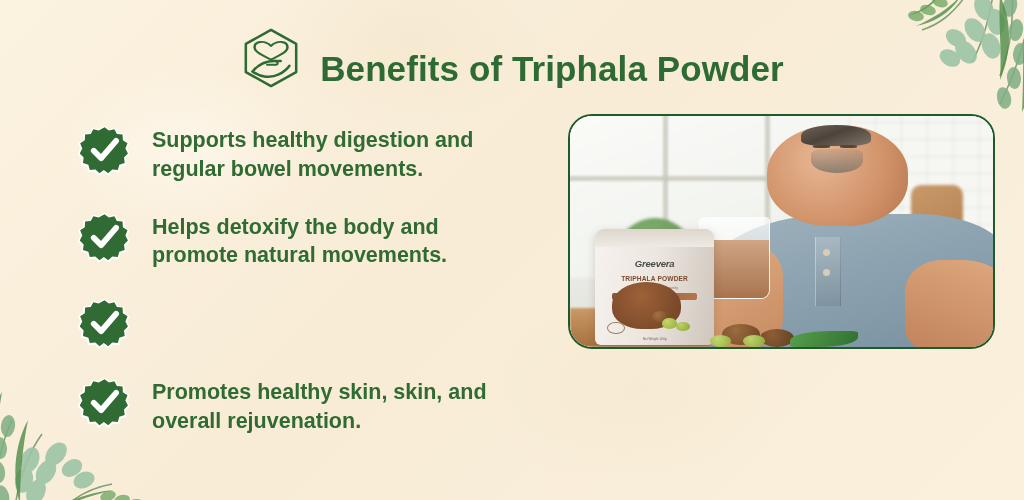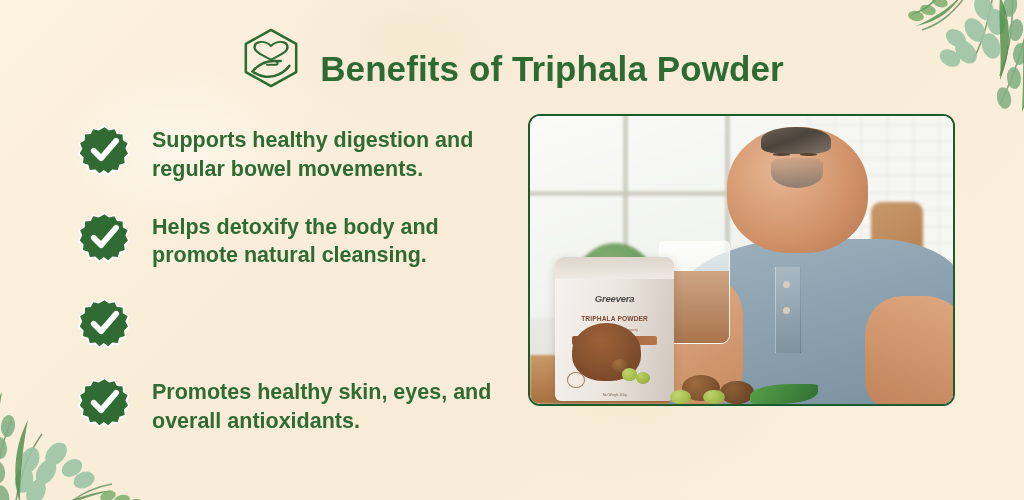--- a/index.html
+++ b/index.html
@@ -61,24 +61,24 @@
     font-size:21.5px;
     font-weight:bold;
     line-height:1.34;
     color:#2f6b33;
     max-width:340px;
   }
 
   
   .photo-card {
     position:absolute;
-    left:528px; top:114px;
-    width:427px; height:292px;
+    left:568px; top:114px;
+    width:427px; height:235px;
     border:2.5px solid #1f5a2c;
-    border-radius:12px;
+    border-radius:24px;
     overflow:hidden;
     background:#eef1ee;
   }
   .photo-scene { position:absolute; inset:0; }
 
   
   .kitchen {
     position:absolute; inset:0;
     background:
       linear-gradient(180deg,#f3f4f1 0%,#eceee9 55%,#e2e1da 100%);
@@ -355,38 +355,38 @@
       </svg>
       <div class="benefit-text">Supports healthy digestion and regular bowel movements.</div>
     </div>
 
     <div class="benefit-item">
       <svg class="check-badge" viewBox="0 0 64 64">
         <path d="M32 2.5 38 7.2 45.2 5.2 48.7 11.8 56.2 12.6 56.6 20.1 62.8 24.3 59.9 31.2 63.4 37.8 58.2 43.2 59.1 50.7 51.9 52.9 49.9 60.1 42.5 59.3 37 64.4 31.1 60 25.2 64.4 19.7 59.3 12.3 60.1 10.3 52.9 3.1 50.7 4 43.2 -1.2 37.8 2.3 31.2 -0.6 24.3 5.6 20.1 6 12.6 13.5 11.8 17 5.2 24.2 7.2Z" fill="#ffffff" transform="translate(0.6,0.6) scale(0.98)"></path>
         <path d="M32 5 37.4 9.2 43.9 7.4 47 13.3 53.8 14 54.2 20.8 59.8 24.6 57.2 30.8 60.3 36.8 55.6 41.6 56.4 48.4 49.9 50.4 48.1 56.9 41.4 56.2 36.5 60.8 31.2 56.8 25.9 60.8 21 56.2 14.3 56.9 12.5 50.4 6 48.4 6.8 41.6 2.1 36.8 5.2 30.8 2.6 24.6 8.2 20.8 8.6 14 15.4 13.3 18.5 7.4 25 9.2Z" fill="#2f6b33"></path>
         <path d="M19 33.5 L28 42.5 L46 21.5" fill="none" stroke="#ffffff" stroke-width="7" stroke-linecap="round" stroke-linejoin="round"></path>
       </svg>
-      <div class="benefit-text">Helps detoxify the body and promote natural cleansing.</div>
+      <div class="benefit-text">Helps detoxify the body and promote natural movements.</div>
     </div>
 
     <div class="benefit-item">
       <svg class="check-badge" viewBox="0 0 64 64">
         <path d="M32 2.5 38 7.2 45.2 5.2 48.7 11.8 56.2 12.6 56.6 20.1 62.8 24.3 59.9 31.2 63.4 37.8 58.2 43.2 59.1 50.7 51.9 52.9 49.9 60.1 42.5 59.3 37 64.4 31.1 60 25.2 64.4 19.7 59.3 12.3 60.1 10.3 52.9 3.1 50.7 4 43.2 -1.2 37.8 2.3 31.2 -0.6 24.3 5.6 20.1 6 12.6 13.5 11.8 17 5.2 24.2 7.2Z" fill="#ffffff" transform="translate(0.6,0.6) scale(0.98)"></path>
         <path d="M32 5 37.4 9.2 43.9 7.4 47 13.3 53.8 14 54.2 20.8 59.8 24.6 57.2 30.8 60.3 36.8 55.6 41.6 56.4 48.4 49.9 50.4 48.1 56.9 41.4 56.2 36.5 60.8 31.2 56.8 25.9 60.8 21 56.2 14.3 56.9 12.5 50.4 6 48.4 6.8 41.6 2.1 36.8 5.2 30.8 2.6 24.6 8.2 20.8 8.6 14 15.4 13.3 18.5 7.4 25 9.2Z" fill="#2f6b33"></path>
         <path d="M19 33.5 L28 42.5 L46 21.5" fill="none" stroke="#ffffff" stroke-width="7" stroke-linecap="round" stroke-linejoin="round"></path>
       </svg>
     </div>
 
     <div class="benefit-item">
       <svg class="check-badge" viewBox="0 0 64 64">
         <path d="M32 2.5 38 7.2 45.2 5.2 48.7 11.8 56.2 12.6 56.6 20.1 62.8 24.3 59.9 31.2 63.4 37.8 58.2 43.2 59.1 50.7 51.9 52.9 49.9 60.1 42.5 59.3 37 64.4 31.1 60 25.2 64.4 19.7 59.3 12.3 60.1 10.3 52.9 3.1 50.7 4 43.2 -1.2 37.8 2.3 31.2 -0.6 24.3 5.6 20.1 6 12.6 13.5 11.8 17 5.2 24.2 7.2Z" fill="#ffffff" transform="translate(0.6,0.6) scale(0.98)"></path>
         <path d="M32 5 37.4 9.2 43.9 7.4 47 13.3 53.8 14 54.2 20.8 59.8 24.6 57.2 30.8 60.3 36.8 55.6 41.6 56.4 48.4 49.9 50.4 48.1 56.9 41.4 56.2 36.5 60.8 31.2 56.8 25.9 60.8 21 56.2 14.3 56.9 12.5 50.4 6 48.4 6.8 41.6 2.1 36.8 5.2 30.8 2.6 24.6 8.2 20.8 8.6 14 15.4 13.3 18.5 7.4 25 9.2Z" fill="#2f6b33"></path>
         <path d="M19 33.5 L28 42.5 L46 21.5" fill="none" stroke="#ffffff" stroke-width="7" stroke-linecap="round" stroke-linejoin="round"></path>
       </svg>
-      <div class="benefit-text">Promotes healthy skin, eyes, and overall antioxidants.</div>
+      <div class="benefit-text">Promotes healthy skin, skin, and overall rejuvenation.</div>
     </div>
 
   </div>
 
   <div class="photo-card">
     <div class="photo-scene">
 
       <div class="kitchen">
         <div class="window"></div>
         <div class="mullion-v" style="left:22%;top:-4%;height:74%;"></div>

